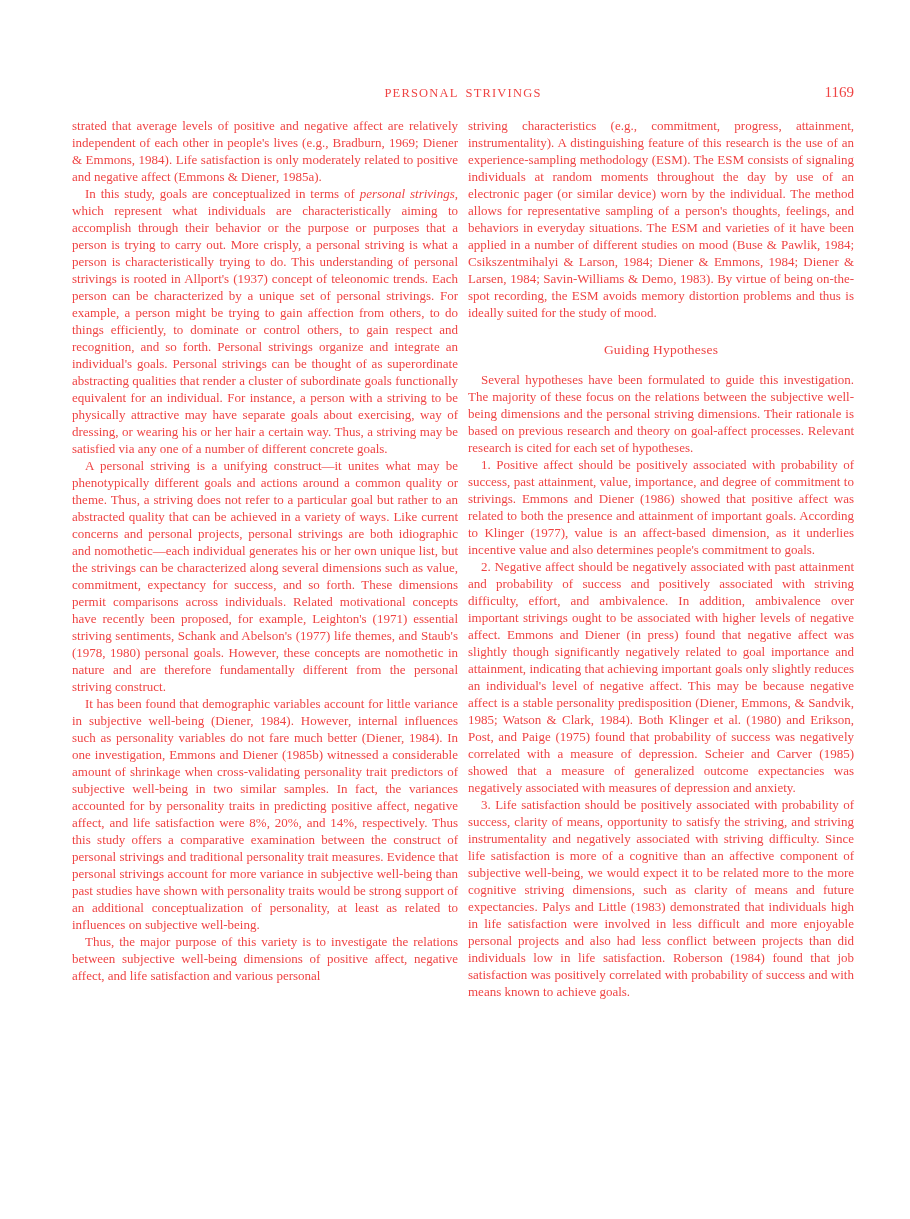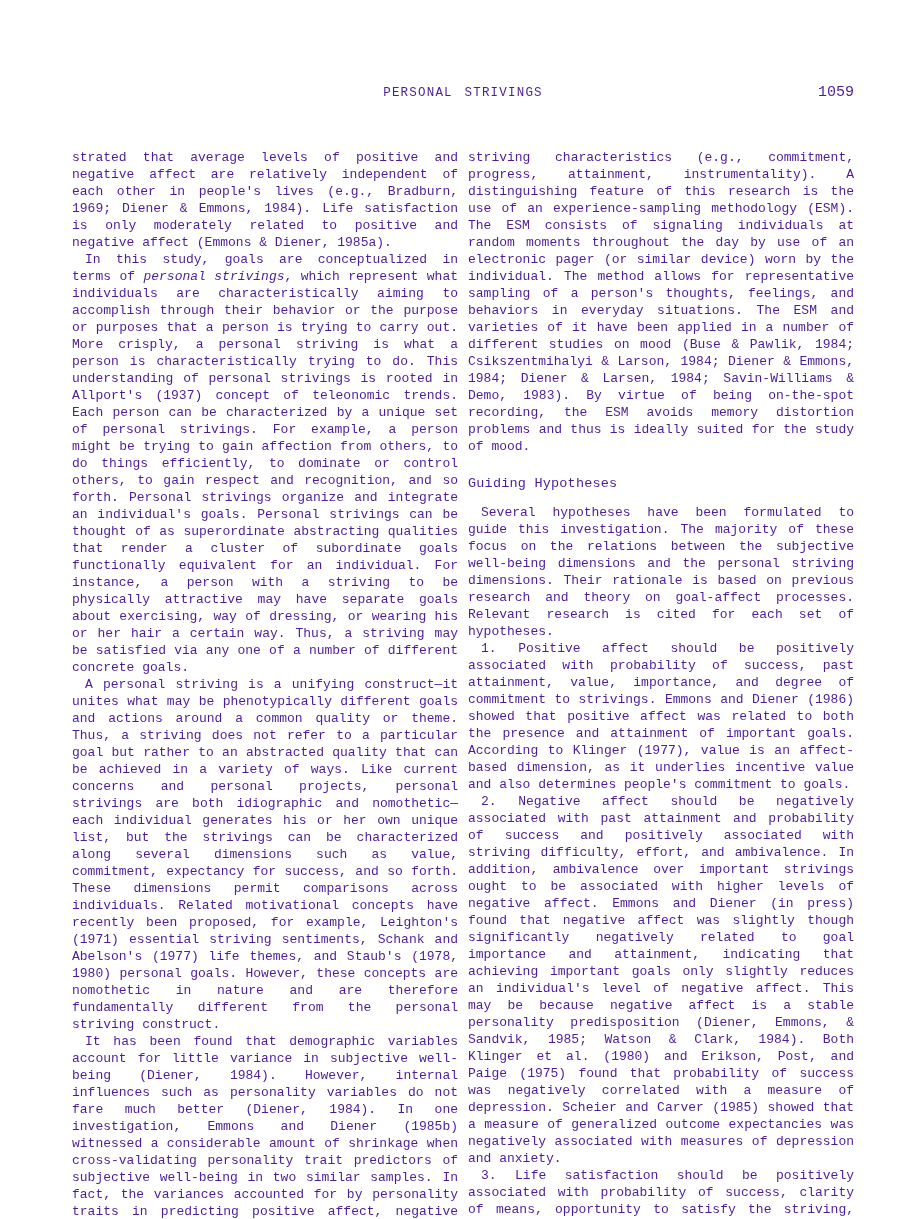--- a/index.html
+++ b/index.html
@@ -5,22 +5,22 @@
   html, body {
     margin: 0;
     padding: 0;
     background: #ffffff;
   }
   .page {
     position: relative;
     width: 910px;
     height: 1219px;
     background: #ffffff;
-    color: #4c1d95;
-    font-family: Liberation Mono, monospace;
+    color: #ef4444;
+    font-family: Liberation Serif, serif;
     overflow: hidden;
   }
   .running-head {
     position: absolute;
     top: 84px;
     left: 72px;
     width: 782px;
     display: grid;
     grid-template-columns: 1fr auto 1fr;
     align-items: baseline;
@@ -36,21 +36,20 @@
     font-size: 15px;
     text-align: right;
   }
   .columns {
     position: absolute;
     top: 117px;
     left: 72px;
     width: 782px;
     display: flex;
     gap: 10px;
-    margin-top: 32px;
   }
   .column {
     width: 386px;
     flex: 0 0 386px;
   }
   .para {
     margin: 0;
     font-size: 13px;
     line-height: 17px;
     text-align: justify;
@@ -60,33 +59,33 @@
   .para.indent {
     text-indent: 13px;
   }
   .term {
     font-style: italic;
   }
   .section-heading {
     margin: 21px 0 13px 0;
     font-size: 13.5px;
     font-weight: normal;
-    text-align: left;
+    text-align: center;
     letter-spacing: 0.2px;
   }
 </style>
 </head>
 <body>
 
 <div class="page">
 
   <header class="running-head">
     <span></span>
     <span class="running-title">PERSONAL STRIVINGS</span>
-    <span class="page-number">1059</span>
+    <span class="page-number">1169</span>
   </header>
 
   <main class="columns">
 
     <section class="column">
       <p class="para">strated that average levels of positive and negative affect are relatively independent of each other in people's lives (e.g., Bradburn, 1969; Diener &amp; Emmons, 1984). Life satisfaction is only moderately related to positive and negative affect (Emmons &amp; Diener, 1985a).</p>
       <p class="para indent"><span>In this study, goals are conceptualized in terms of </span><em class="term">personal strivings</em><span>, which represent what individuals are characteristically aiming to accomplish through their behavior or the purpose or purposes that a person is trying to carry out. More crisply, a personal striving is what a person is characteristically trying to do. This understanding of personal strivings is rooted in Allport's (1937) concept of teleonomic trends. Each person can be characterized by a unique set of personal strivings. For example, a person might be trying to gain affection from others, to do things efficiently, to dominate or control others, to gain respect and recognition, and so forth. Personal strivings organize and integrate an individual's goals. Personal strivings can be thought of as superordinate abstracting qualities that render a cluster of subordinate goals functionally equivalent for an individual. For instance, a person with a striving to be physically attractive may have separate goals about exercising, way of dressing, or wearing his or her hair a certain way. Thus, a striving may be satisfied via any one of a number of different concrete goals.</span></p>
       <p class="para indent">A personal striving is a unifying construct—it unites what may be phenotypically different goals and actions around a common quality or theme. Thus, a striving does not refer to a particular goal but rather to an abstracted quality that can be achieved in a variety of ways. Like current concerns and personal projects, personal strivings are both idiographic and nomothetic—each individual generates his or her own unique list, but the strivings can be characterized along several dimensions such as value, commitment, expectancy for success, and so forth. These dimensions permit comparisons across individuals. Related motivational concepts have recently been proposed, for example, Leighton's (1971) essential striving sentiments, Schank and Abelson's (1977) life themes, and Staub's (1978, 1980) personal goals. However, these concepts are nomothetic in nature and are therefore fundamentally different from the personal striving construct.</p>
       <p class="para indent">It has been found that demographic variables account for little variance in subjective well-being (Diener, 1984). However, internal influences such as personality variables do not fare much better (Diener, 1984). In one investigation, Emmons and Diener (1985b) witnessed a considerable amount of shrinkage when cross-validating personality trait predictors of subjective well-being in two similar samples. In fact, the variances accounted for by personality traits in predicting positive affect, negative affect, and life satisfaction were 8%, 20%, and 14%, respectively. Thus this study offers a comparative examination between the construct of personal strivings and traditional personality trait measures. Evidence that personal strivings account for more variance in subjective well-being than past studies have shown with personality traits would be strong support of an additional conceptualization of personality, at least as related to influences on subjective well-being.</p>
       <p class="para indent">Thus, the major purpose of this variety is to investigate the relations between subjective well-being dimensions of positive affect, negative affect, and life satisfaction and various personal</p>

